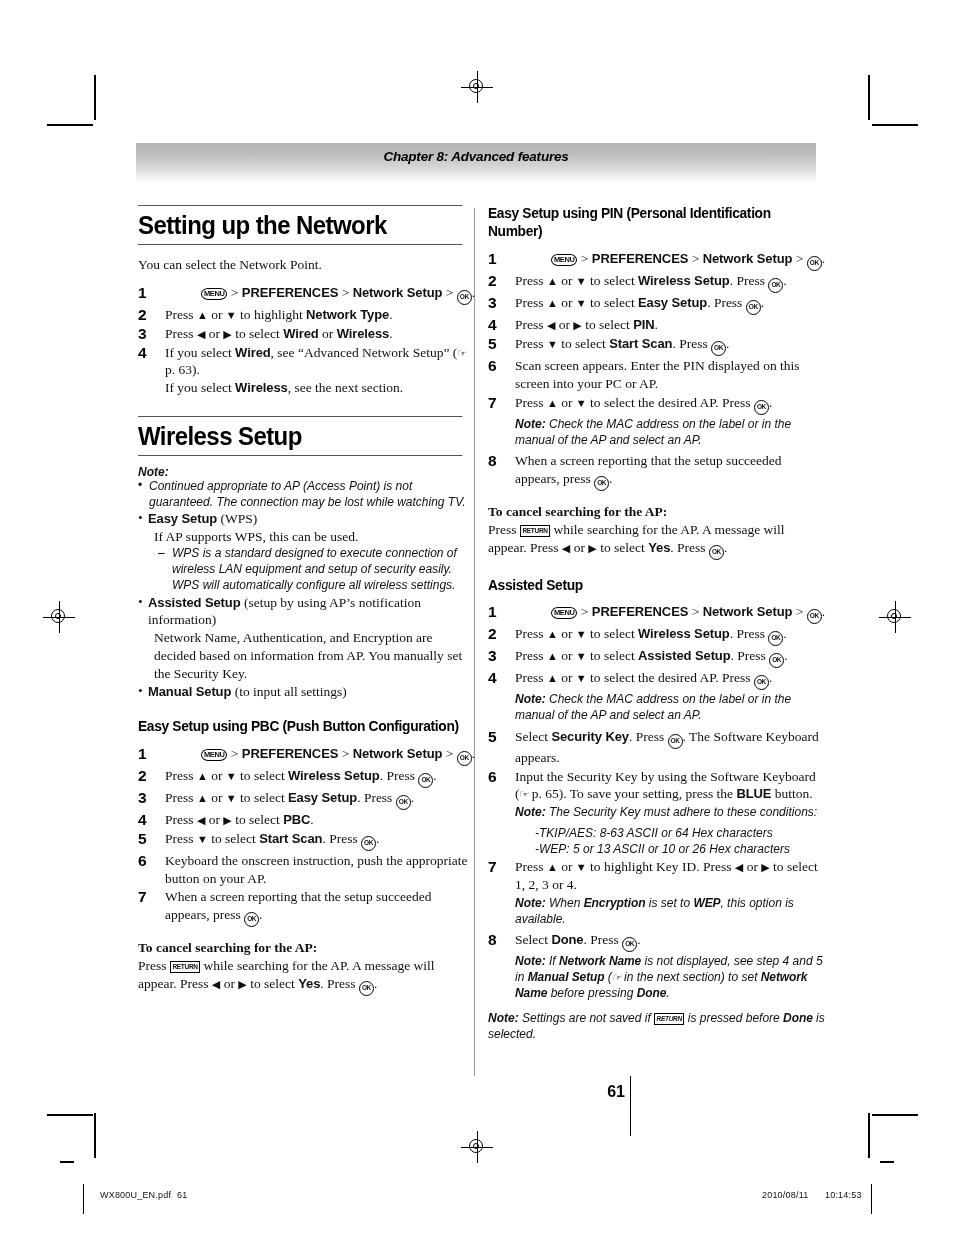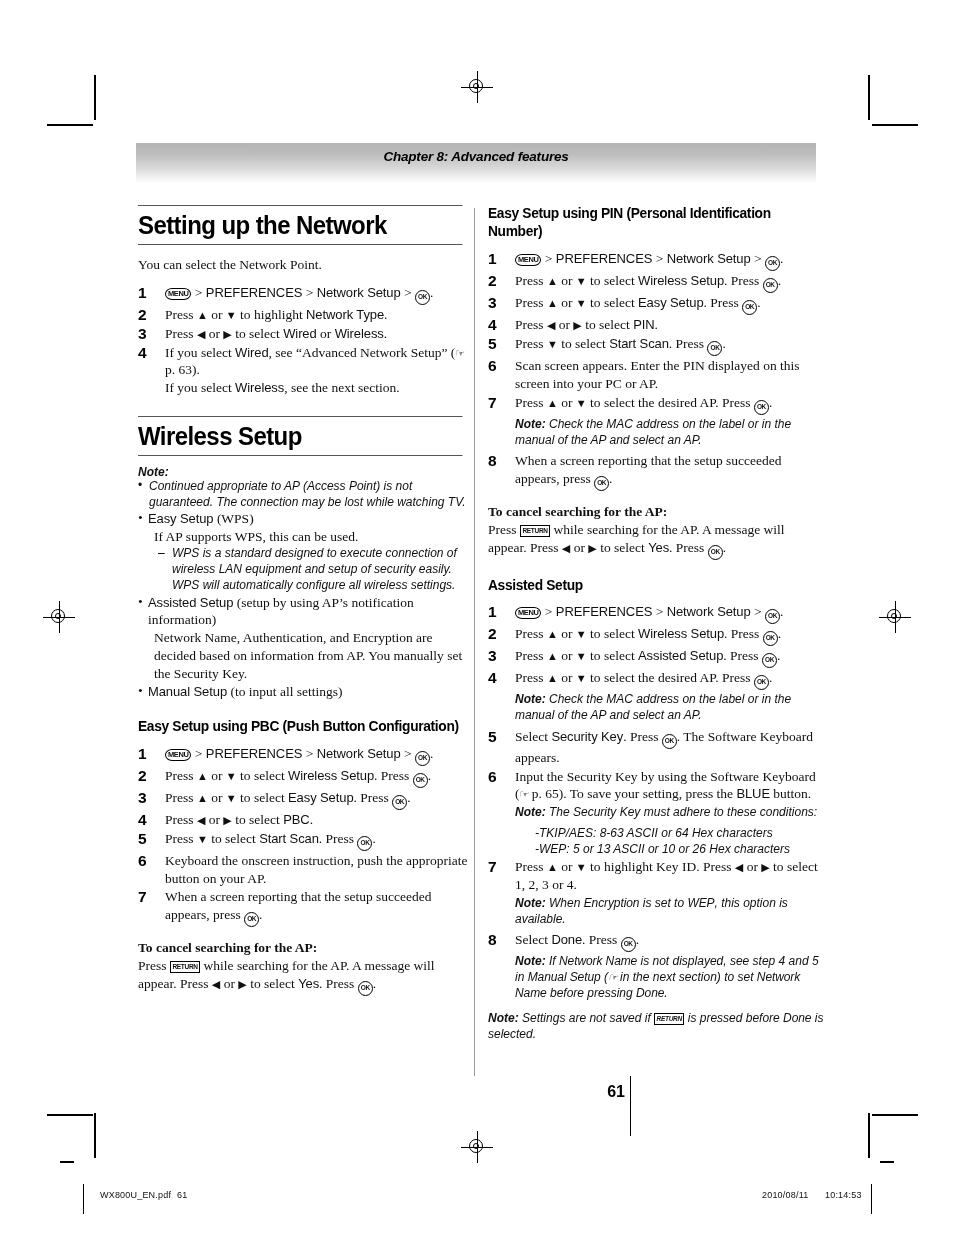--- a/index.html
+++ b/index.html
@@ -44,21 +44,21 @@
 
   p.intro{font-size:13.5px;margin:0;line-height:1.33;}
 
   
   ol.steps{list-style:none;margin:0;padding:0;}
   ol.steps>li{position:relative;padding-left:27px;font-size:13.5px;line-height:1.32;
       margin:0 0 1px 0;}
   ol.steps>li>.num{position:absolute;left:0;top:-1px;width:20px;text-align:left;
       font-family:"Liberation Sans",sans-serif;font-weight:bold;font-size:15.5px;color:#000;}
 
-  b,strong{font-family:"Liberation Sans",sans-serif;font-weight:normal;font-size:13px;
+  b,strong{font-family:"Liberation Sans",sans-serif;font-weight:bold;font-size:13px;
       letter-spacing:-0.1px;}
 
   
   .note{font-family:"Liberation Sans",sans-serif;font-style:italic;font-size:12px;
       line-height:1.31;margin:3px 0 0 0;}
   .note b{font-style:italic;font-size:12px;}
   .note-lbl{font-family:"Liberation Sans",sans-serif;font-weight:bold;font-style:italic;font-size:12px;}
   .note-in-step{margin:2px 0 4px 0;}
   .bullet-note{font-family:"Liberation Sans",sans-serif;font-style:italic;font-size:12px;
       line-height:1.31;margin:0;padding-left:11px;position:relative;}
@@ -75,21 +75,21 @@
       line-height:1.31;padding-left:24px;position:relative;}
   .dashnote::before{content:"\2013";position:absolute;left:10px;top:0;}
 
   .condition{font-family:"Liberation Sans",sans-serif;font-style:italic;font-size:12px;
       line-height:1.35;padding-left:20px;}
 
   
   .key-menu{display:inline-block;border:1.3px solid #000;border-radius:7px/6px;
       padding:0 2px;font-family:"Liberation Sans",sans-serif;font-weight:bold;
       font-size:7.5px;line-height:10px;vertical-align:1px;letter-spacing:-0.4px;
-      transform:scaleY(1.0);}
+      transform:scaleY(1.0);margin-left:36px;}
   .key-ok{display:inline-block;border:1.25px solid #000;border-radius:50%;
       width:13px;height:13px;line-height:11px;text-align:center;
       font-family:"Liberation Sans",sans-serif;font-weight:bold;font-size:6.5px;
       vertical-align:-2px;letter-spacing:-0.4px;}
   .key-return{display:inline-block;border:1.3px solid #000;
       padding:0 1.5px;font-family:"Liberation Sans",sans-serif;font-weight:bold;
       font-size:6.5px;line-height:10px;vertical-align:1px;letter-spacing:-0.3px;}
   .arrow{font-size:11px;vertical-align:0.5px;}
   .hand{font-size:11px;letter-spacing:-1px;vertical-align:0px;}
 

